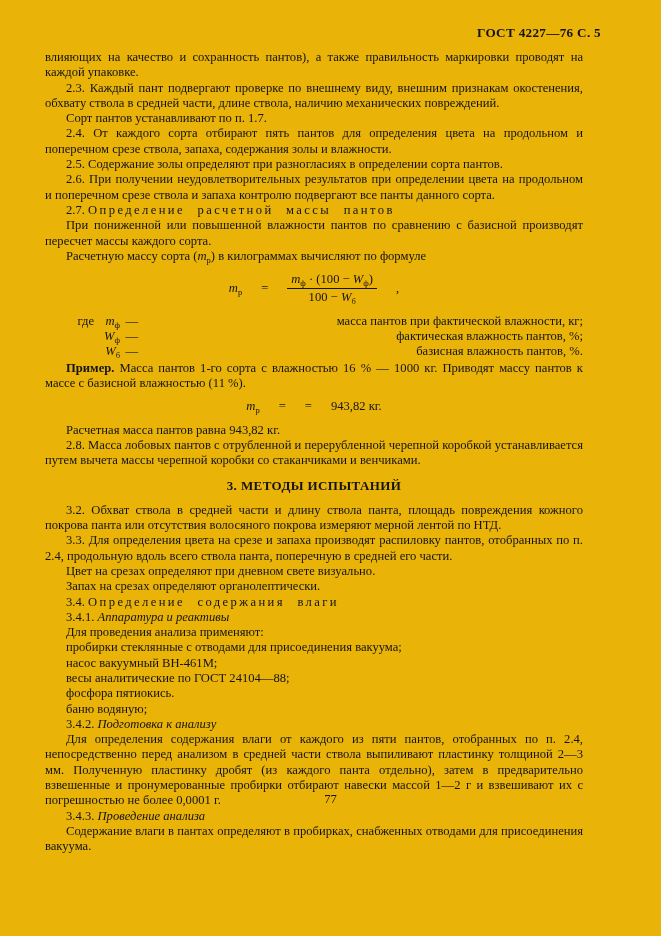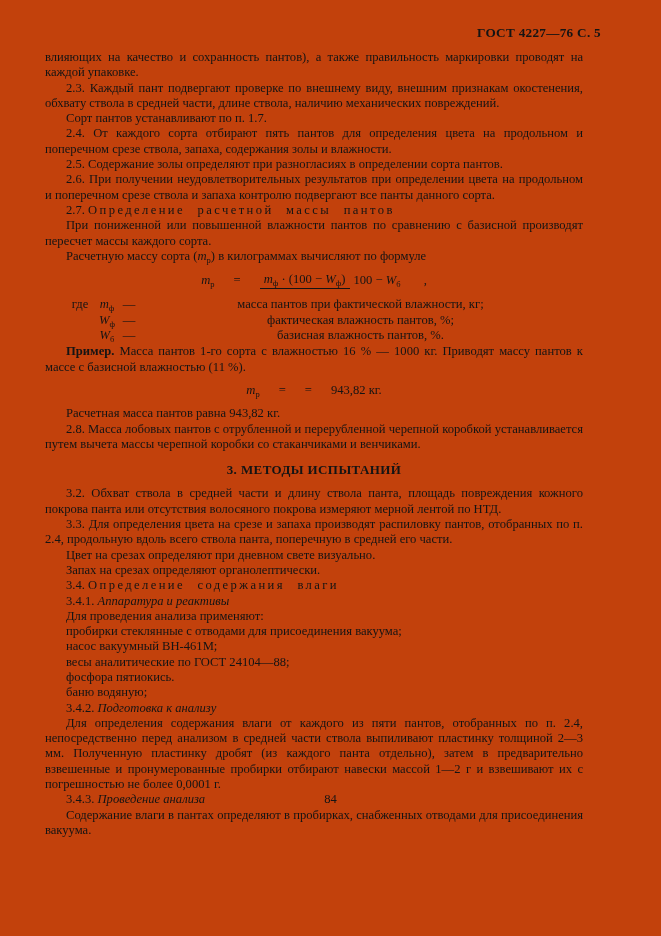--- a/index.html
+++ b/index.html
@@ -1,19 +1,19 @@
 <!DOCTYPE html>
 <html><head>
 <meta charset="utf-8">
 <style>
   html,body{margin:0;padding:0;background:#e8e8e8;}
   .page{
     position:relative;
     width:661px;height:936px;
-    background:#c2410c;
+    background:#eab308;
     color:#141414;
     font-family:"Liberation Serif", serif;
     font-size:12.6px;
     line-height:15.3px;
     overflow:hidden;
     box-sizing:border-box;
   }
   .gost-header{
     position:absolute;top:25px;right:60px;
     font-weight:bold;font-size:13.2px;letter-spacing:.3px;
@@ -30,25 +30,25 @@
     margin:10px 0 9px 0;font-size:13px;letter-spacing:.4px;
   }
   .it{font-style:italic;}
   .b{font-weight:bold;}
   i{font-style:italic;}
   sub{font-size:8.5px;line-height:0;vertical-align:-3px;}
   .formula{
     display:flex;justify-content:center;align-items:center;
     gap:19px;margin:8px 0 8px 0;text-indent:0;text-align:center;
   }
-  .frac{display:inline-flex;flex-direction:row;text-align:center;}
+  .frac{display:inline-flex;flex-direction:column;text-align:center;}
   .frac .num{border-bottom:1px solid #141414;padding:0 4px 1px 4px;}
   .frac .den{padding:1px 4px 0 4px;}
   .where{padding-left:21px;margin:1px 0;}
-  .where-row{display:flex;text-align:center;}
+  .where-row{display:flex;text-align:right;}
   .w-intro{width:28px;flex:none;}
   .w-var{width:26px;flex:none;}
   .w-dash{width:18px;flex:none;}
   .w-text{flex:1;}
   .page-number{
     position:absolute;left:0;right:0;top:792px;
     text-align:center;font-size:12.6px;
   }
 </style>
 </head>
@@ -137,15 +137,15 @@
     <p><span>3.4.2.</span> <span class="it">Подготовка к анализу</span></p>
 
     <p>Для определения содержания влаги от каждого из пяти пантов, отобранных по п. 2.4, непосредственно перед анализом в средней части ствола выпиливают пластинку толщиной 2—3 мм. Полученную пластинку дробят (из каждого панта отдельно), затем в предварительно взвешенные и пронумерованные пробирки отбирают навески массой 1—2 г и взвешивают их с погрешностью не более 0,0001 г.</p>
 
     <p><span>3.4.3.</span> <span class="it">Проведение анализа</span></p>
 
     <p>Содержание влаги в пантах определяют в пробирках, снабженных отводами для присоединения вакуума.</p>
 
   </div>
 
-  <div class="page-number">84</div>
+  <div class="page-number">77</div>
 
 </div>
 
 </body></html>

